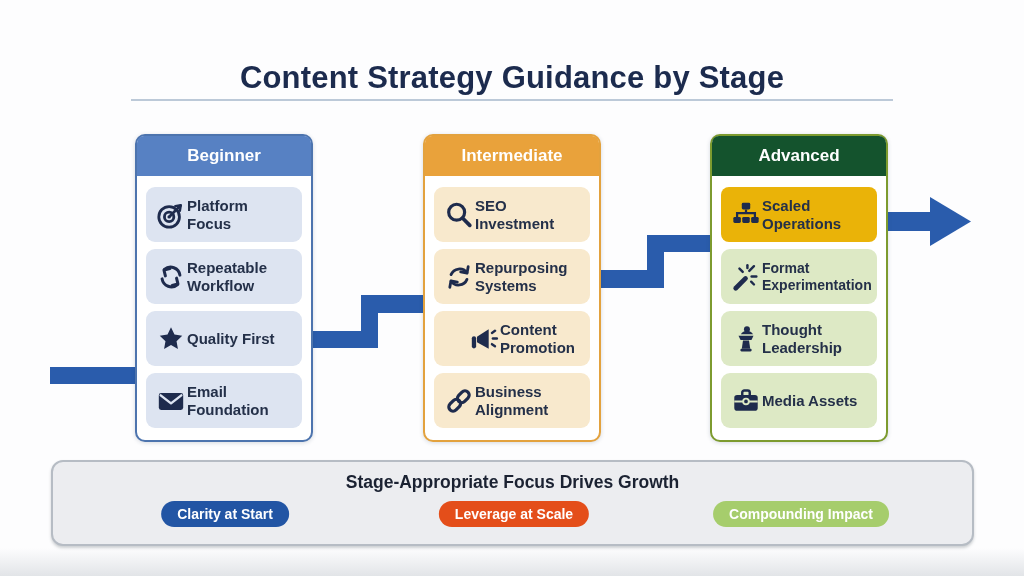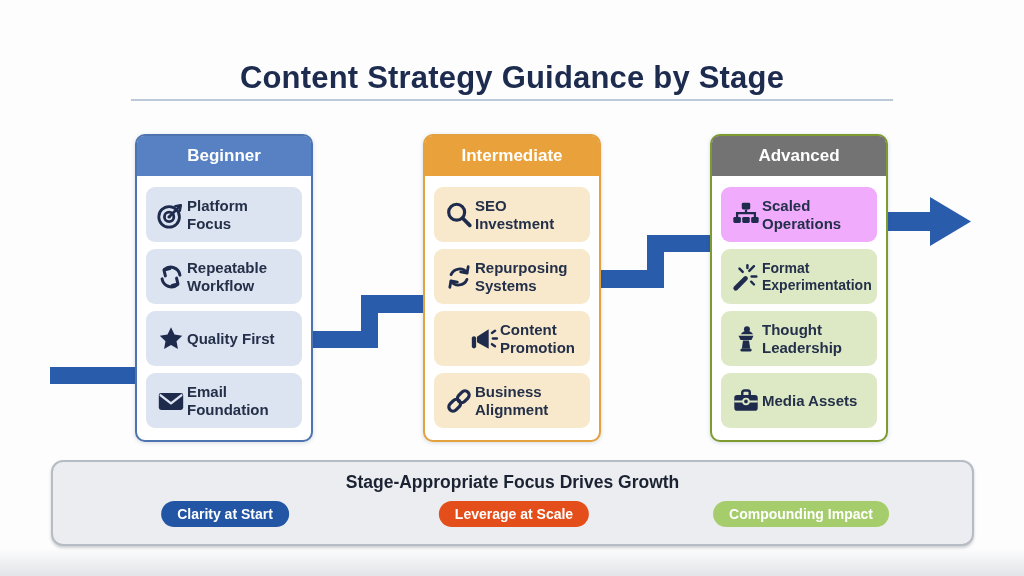--- a/index.html
+++ b/index.html
@@ -157,23 +157,23 @@
             </g>
           </svg>
         </span>
         <span class="item-label">Business
 Alignment</span>
       </div>
     </div>
   </section>
 
   <section class="card c2" style="border-color: rgb(125, 155, 47);">
-    <header class="card-header" style="background-color: #737373;">Advanced</header>
+    <header class="card-header" style="background-color: #14532d;">Advanced</header>
     <div class="card-body">
-      <div class="item" style="background-color: #f0abfc;">
+      <div class="item" style="background-color: #eab308; border-radius: 8px;">
         <span class="icon">
           <svg width="30" height="30" viewBox="0 0 32 32">
             <rect x="11.5" y="3" width="9" height="7" rx="1.5" fill="#1e2b4d"></rect>
             <path d="M16 10 v4 M6.5 18 v-4 H25.5 v4" fill="none" stroke="#1e2b4d" stroke-width="2.4"></path>
             <rect x="2.5" y="18" width="8" height="6.5" rx="1.5" fill="#1e2b4d"></rect>
             <rect x="12" y="18" width="8" height="6.5" rx="1.5" fill="#1e2b4d"></rect>
             <rect x="21.5" y="18" width="8" height="6.5" rx="1.5" fill="#1e2b4d"></rect>
           </svg>
         </span>
         <span class="item-label">Scaled

